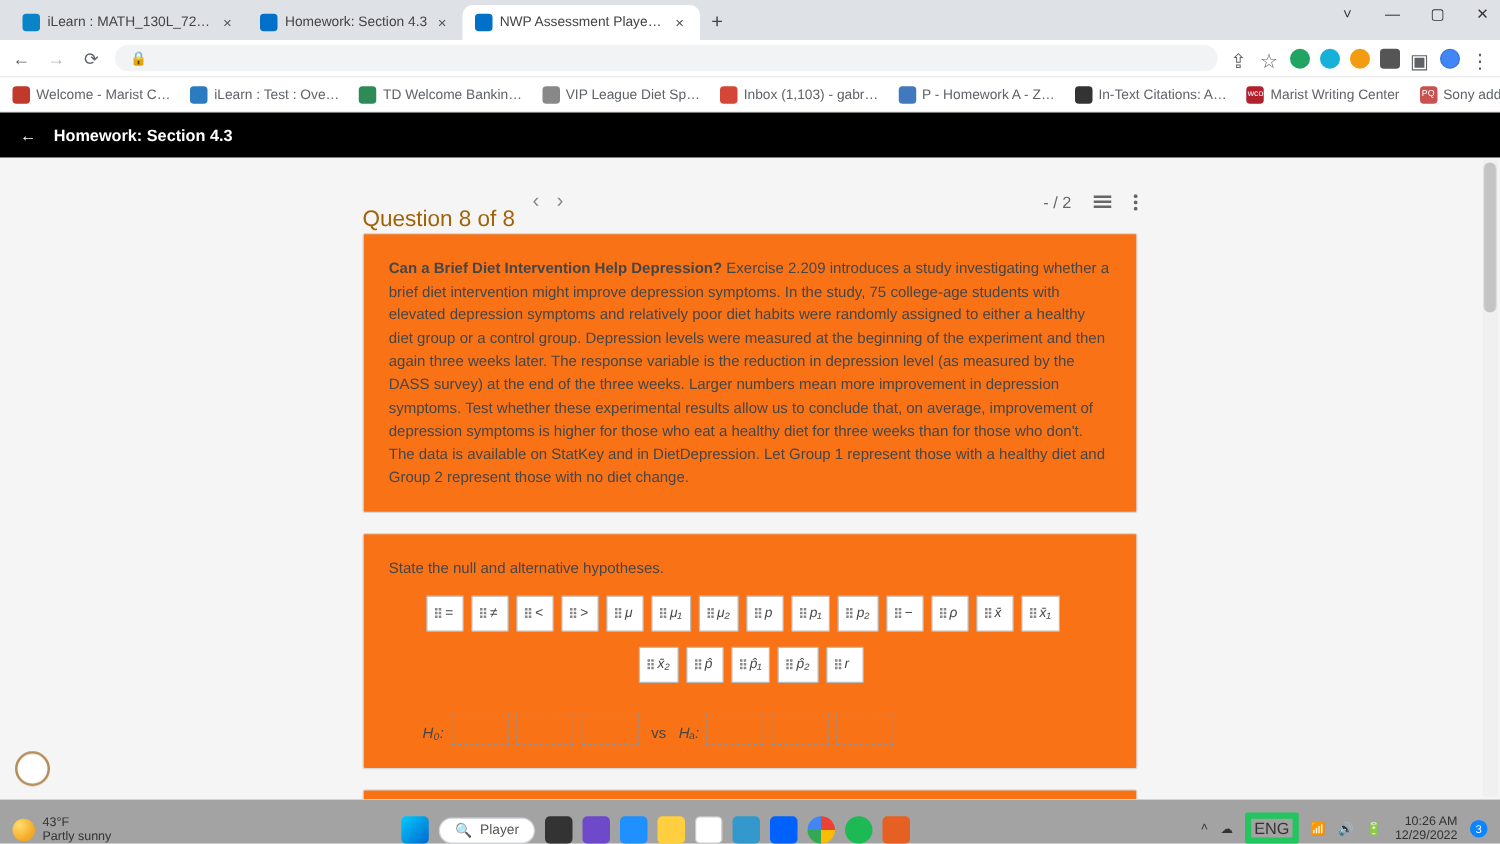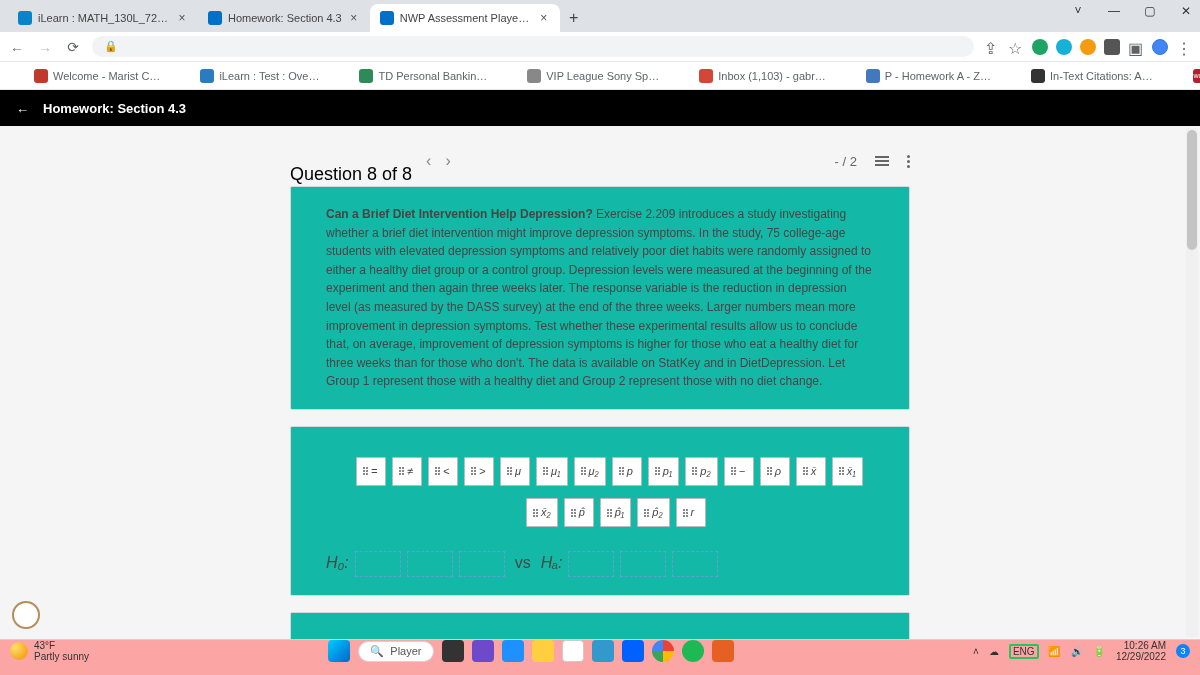--- a/index.html
+++ b/index.html
@@ -17,52 +17,52 @@
 .win-controls span { width: 20px; text-align: center; }
 
 .addrbar { height: 30px; background: #fff; display: flex; align-items: center; padding: 0 8px; gap: 10px; border-bottom: 1px solid #e6e6e6; }
 .addrbar .navico { color: #5f6368; font-size: 14px; width: 18px; text-align: center; }
 .addrbar .url { flex: 1; font-size: 11px; color: #5f6368; background: #f1f3f4; border-radius: 12px; padding: 4px 12px; display: flex; align-items: center; gap: 6px; }
 .addrbar .right-icons { display: flex; gap: 8px; align-items: center; }
 .addrbar .right-icons span { width: 16px; height: 16px; border-radius: 50%; display: inline-block; }
 .circ-g { background:#4285f4; border: 1px solid #3577db; }
 
 .bookbar { height: 28px; background: #fff; display: flex; align-items: center; padding: 0 10px; gap: 16px; font-size: 11px; color: #5f6368; border-bottom: 1px solid #e6e6e6; overflow: hidden; }
-.bookbar .bm { display: flex; align-items: center; gap: 5px; white-space: nowrap; margin-left: 24px; }
+.bookbar .bm { display: flex; align-items: center; gap: 5px; white-space: nowrap; }
 .bookbar .bm .bmi { width: 14px; height: 14px; border-radius: 3px; background: #999; flex: none; }
 
 
 .appbar { height: 36px; background: #000; color: #fff; display: flex; align-items: center; padding: 0 16px; gap: 14px; font-size: 13px; font-weight: 600; }
 
 
 .content { background: #f5f5f5; height: calc(675px - 32px - 30px - 28px - 36px - 36px); overflow-y: auto; position: relative; }
 .content-inner { width: 620px; margin: 0 auto; padding-top: 10px; }
 
 .qhdr { display: flex; align-items: center; height: 50px; position: relative; }
-.qtitle { font-size: 18px; color: #000000; margin-top: 26px; }
+.qtitle { font-size: 18px; color: #a16207; margin-top: 26px; }
 .qnav { color: #888; font-size: 16px; padding: 0 14px; }
 .qright { position: absolute; right: 0; display: flex; align-items: center; gap: 18px; color: #666; font-size: 13px; }
 .qright .lines { display: flex; flex-direction: column; gap: 2px; }
 .qright .lines span { width: 14px; height: 2px; background: #666; }
 .qright .dots { display: flex; flex-direction: column; gap: 2px; }
 .qright .dots span { width: 3px; height: 3px; border-radius: 50%; background: #666; }
 
-.card { background: #14b8a6; border: 1px solid #d8d8d8; border-radius: 2px; padding: 18px 35px; margin-bottom: 16px; font-size: 12px; color: #464646; line-height: 1.55; }
+.card { background: #f97316; border: 1px solid #d8d8d8; border-radius: 2px; padding: 18px 20px; margin-bottom: 16px; font-size: 12px; color: #464646; line-height: 1.55; }
 .card .lead { font-weight: 700; }
 
 .btnrow { display: flex; flex-wrap: wrap; gap: 6px; margin-top: 12px; }
 .sbtn { border: 1px solid #bbb; background: #fff; padding: 5px 6px; font-size: 11px; min-width: 30px; text-align: center; border-radius: 1px; display: flex; align-items: center; gap: 3px; font-family: Georgia, serif; font-style: italic; }
 .sbtn .grip { display: grid; grid-template-columns: 2px 2px; grid-template-rows: 2px 2px 2px; gap: 1px; }
 .sbtn .grip span { background: #888; }
 
-.hyprow { display: flex; align-items: flex-start; gap: 6px; margin-top: 24px; font-size: 16px; font-style: italic; font-family: Georgia, serif; }
+.hyprow { display: flex; align-items: flex-end; gap: 6px; margin-top: 24px; font-size: 12px; font-style: italic; font-family: Georgia, serif; margin-left: 27px; }
 .slot { border: 1px dashed #5f9fd8; width: 46px; height: 26px; border-radius: 1px; }
 
 
-.taskbar { position: absolute; left: 0; right: 0; bottom: 0; height: 36px; background: #fca5a5; border-top: 1px solid #cdd3d9; display: flex; align-items: flex-start; padding: 0 10px; gap: 10px; }
+.taskbar { position: absolute; left: 0; right: 0; bottom: 0; height: 36px; background: #a3a3a3; border-top: 1px solid #cdd3d9; display: flex; align-items: flex-end; padding: 0 10px; gap: 10px; }
 .weather { display: flex; align-items: center; gap: 6px; font-size: 10px; color: #333; line-height: 1.1; }
 .weather .sun { width: 18px; height: 18px; border-radius: 50%; background: radial-gradient(circle at 30% 30%, #ffdf6b, #f5a623 70%); }
 .tb-center { flex: 1; display: flex; align-items: center; justify-content: center; gap: 8px; }
 .tb-search { display: flex; align-items: center; gap: 6px; font-size: 11px; color: #555; background: #fff; border: 1px solid #cfd5db; border-radius: 16px; padding: 3px 12px; }
 .tb-ico { width: 22px; height: 22px; border-radius: 4px; display: inline-block; }
 .tb-right { display: flex; align-items: center; gap: 10px; font-size: 10px; color: #333; }
 
 
 .cookie { position: absolute; left: 12px; bottom: 46px; width: 28px; height: 28px; border: 2px solid #b58c5a; border-radius: 50%; background: #fff; }
 
@@ -121,25 +121,25 @@
   <div class="bm">
       <span class="bmi" style="background:#c0392b"></span>
       <span>Welcome - Marist C…</span>
     </div>
   <div class="bm">
       <span class="bmi" style="background:#2a7bbf"></span>
       <span>iLearn : Test : Ove…</span>
     </div>
   <div class="bm">
       <span class="bmi" style="background:#2e8b57"></span>
-      <span>TD Personal Bankin…</span>
+      <span>TD Welcome Bankin…</span>
     </div>
   <div class="bm">
       <span class="bmi" style="background:#888"></span>
-      <span>VIP League Sony Sp…</span>
+      <span>VIP League Diet Sp…</span>
     </div>
   <div class="bm">
       <span class="bmi" style="background:#d44638"></span>
       <span>Inbox (1,103) - gabr…</span>
     </div>
   <div class="bm">
       <span class="bmi" style="background:#4178be"></span>
       <span>P - Homework A - Z…</span>
     </div>
   <div class="bm">
@@ -181,20 +181,21 @@
             <span></span>
           </span>
       </div>
     </div>
 
     <div class="card">
       <span class="lead">Can a Brief Diet Intervention Help Depression?</span><span> Exercise 2.209 introduces a study investigating whether a brief diet intervention might improve depression symptoms. In the study, 75 college-age students with elevated depression symptoms and relatively poor diet habits were randomly assigned to either a healthy diet group or a control group. Depression levels were measured at the beginning of the experiment and then again three weeks later. The response variable is the reduction in depression level (as measured by the DASS survey) at the end of the three weeks. Larger numbers mean more improvement in depression symptoms. Test whether these experimental results allow us to conclude that, on average, improvement of depression symptoms is higher for those who eat a healthy diet for three weeks than for those who don't. The data is available on StatKey and in DietDepression. Let Group 1 represent those with a healthy diet and Group 2 represent those with no diet change.</span>
     </div>
 
     <div class="card">
+      <div>State the null and alternative hypotheses.</div>
       <div class="btnrow" style="padding-left:30px">
         <div class="sbtn">
             <span class="grip">
               <span></span>
               <span></span>
               <span></span>
               <span></span>
               <span></span>
               <span></span>
             </span>
@@ -448,21 +449,21 @@
     <span class="tb-ico" style="background:#fff;border:1px solid #ccc"></span>
     <span class="tb-ico" style="background:#39c"></span>
     <span class="tb-ico" style="background:#0061fe"></span>
     <span class="tb-ico" style="background:conic-gradient(#ea4335 0 25%,#fbbc05 0 50%,#34a853 0 75%,#4285f4 0);border-radius:50%"></span>
     <span class="tb-ico" style="background:#1db954;border-radius:50%"></span>
     <span class="tb-ico" style="background:#e66023"></span>
   </div>
   <div class="tb-right">
     <span>˄</span>
     <span>☁</span>
-    <span style="border:2px solid #22c55e;padding:0 2px;border-radius:2px;font-size:10px">ENG</span>
+    <span style="border:5px solid #22c55e;padding:0 2px;border-radius:2px;font-size:13px">ENG</span>
     <span>📶</span>
     <span>🔊</span>
     <span>🔋</span>
     <div style="text-align:right;line-height:1.1">
       <div>10:26 AM</div>
       <div>12/29/2022</div>
     </div>
     <span style="width:14px;height:14px;border-radius:50%;background:#0a84ff;color:#fff;font-size:9px;text-align:center;line-height:14px">3</span>
   </div>
 </div>

